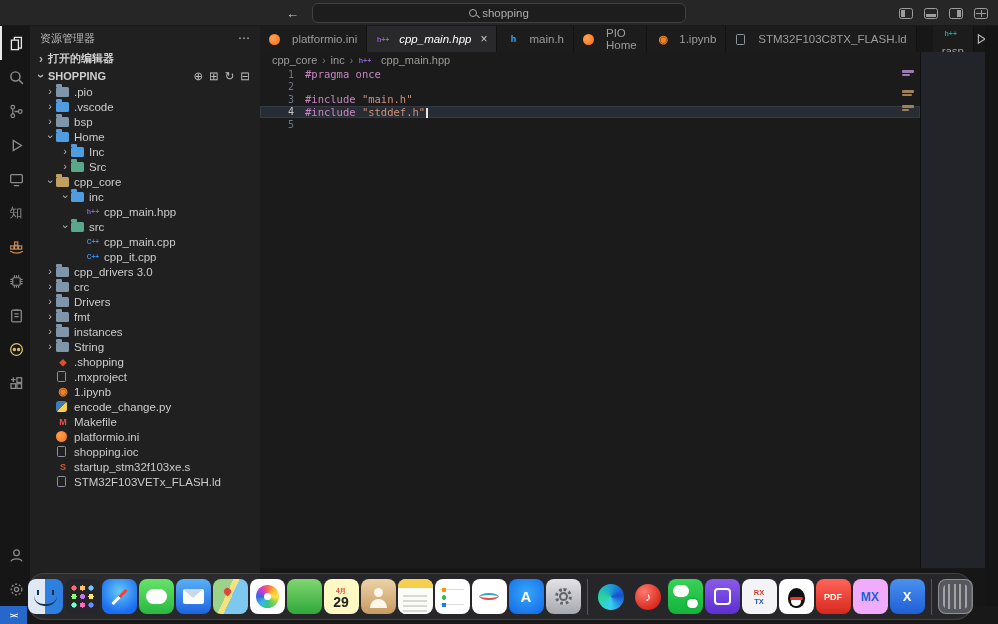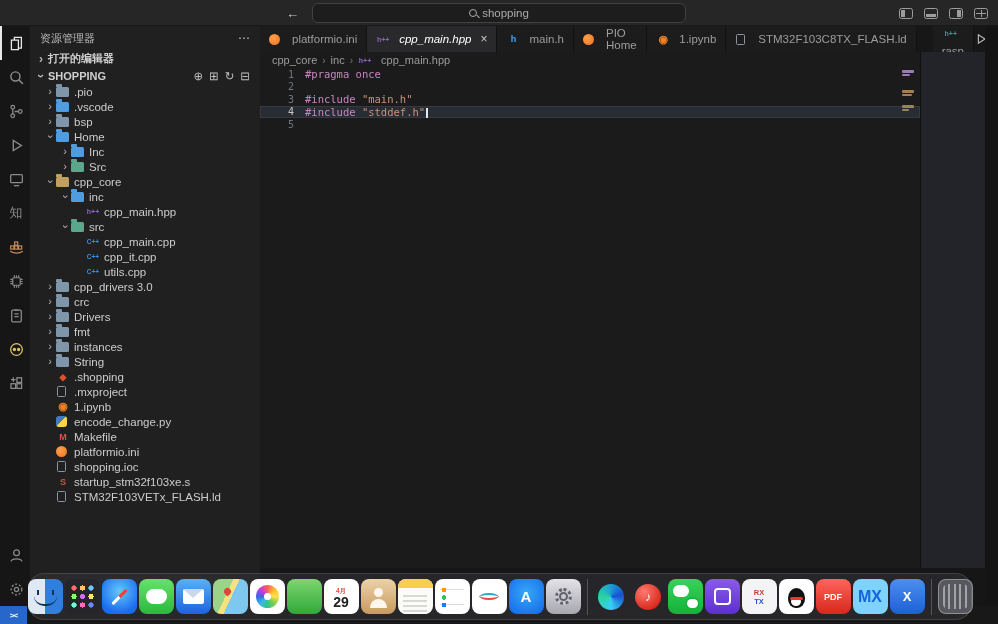--- a/index.html
+++ b/index.html
@@ -124,21 +124,21 @@
   .bubble { width:21px; height:15px; background:#fff; border-radius:8px; }
   .dk-mail { background:linear-gradient(#59b0f6,#1d63e0); }
   .env { width:21px; height:15px; background:#fdfdfd; border-radius:2px; position:relative; overflow:hidden; }
   .env::before { content:""; position:absolute; left:0; top:0; border-top:9px solid #c9d8ea; border-left:10.5px solid transparent; border-right:10.5px solid transparent; }
   .dk-maps { background:linear-gradient(115deg,#9bd489 0 40%,#f3e27d 40% 52%,#7ec8f0 52%); }
   .pin { width:7px; height:7px; background:#e0453a; border-radius:50% 50% 50% 0; transform:rotate(-45deg); position:absolute; top:9px; left:11px; }
   .dk-photos { background:#ffffff; }
   .flower { width:23px; height:23px; border-radius:50%; background:conic-gradient(#ff5f57,#ffbd2e,#ffe04a,#7ed04e,#32c48d,#38b8e8,#3a66e0,#c63ae0,#ff5f57); display:flex; align-items:center; justify-content:center; }
   .flower::after { content:""; width:7px; height:7px; background:#fff; border-radius:50%; }
   .dk-green { background:linear-gradient(#7fd66f,#2fa83a); }
-  .dk-cal { background:#ffffff; flex-direction:column; }
+  .dk-cal { background:#fef9c3; flex-direction:column; }
   .cal-m { font-size:6.5px; color:#e84b3c; font-weight:bold; line-height:8px; margin-top:3px; }
   .cal-d { font-size:14px; color:#222; font-weight:bold; line-height:15px; }
   .dk-contacts { background:linear-gradient(#ecd2a8,#c79a62); }
   .head { width:9px; height:9px; border-radius:50%; background:#fdf6ec; margin-top:-8px; }
   .shoulders { position:absolute; bottom:6px; left:9px; right:9px; height:9px; border-radius:9px 9px 0 0; background:#fdf6ec; }
   .dk-notes { background:#fbfbf9; flex-direction:column; justify-content:flex-start; }
   .notes-top { height:9px; width:100%; background:#f7cf4e; }
   .notes-lines { width:70%; flex:1; margin-top:4px; background:repeating-linear-gradient(#fbfbf9 0 3.5px,#d9d9d4 3.5px 5px); }
   .dk-rem { background:#ffffff; }
   .rem { width:24px; height:24px; background:
@@ -161,21 +161,21 @@
   .dk-purple { background:linear-gradient(#8a5be8,#5c2fd0); }
   .psq { width:17px; height:17px; border:2px solid #fff; border-radius:4px; }
   .dk-serial { background:#f4f4f6; flex-direction:column; line-height:9px; }
   .rx { color:#d03a30; font-size:7.5px; font-weight:bold; }
   .tx { color:#2a56c8; font-size:7.5px; font-weight:bold; }
   .dk-qq { background:#ffffff; }
   .peng { width:17px; height:20px; background:#111; border-radius:50% 50% 45% 45%; position:relative; margin-top:2px; }
   .peng::after { content:""; position:absolute; left:3.5px; bottom:1.5px; width:10px; height:9px; background:#fff; border-radius:50%; }
   .peng::before { content:""; position:absolute; left:2px; top:9.5px; right:2px; height:2.5px; background:#e33; border-radius:2px; z-index:2; }
   .dk-pdf { background:linear-gradient(#ff6459,#d6281e); color:#fff; font-size:9px; font-weight:bold; }
-  .dk-mx { background:#7dd3fc; color:#1565d8; font-weight:bold; font-size:16px; }
+  .dk-mx { background:#f0abfc; color:#1565d8; font-weight:bold; font-size:12px; }
   .dk-bluex { background:linear-gradient(#4a90ee,#1f5fd6); color:#fff; font-weight:bold; font-size:13px; }
   .dk-trash { background:rgba(215,220,230,.28); border:1px solid rgba(255,255,255,.35); }
   .dk-trash::after { content:""; position:absolute; inset:4px; background:repeating-linear-gradient(90deg, rgba(255,255,255,.45) 0 2px, transparent 2px 5.5px); border-radius:5px; }
 </style>
 </head>
 <body>
 
 <div class="desktop">
 
   <div class="titlebar">
@@ -354,25 +354,20 @@
       <div class="trow lv2">
           <span class="tw"></span>
           <span class="fi fi-txt fi-cpp">C++</span>
           <span>cpp_main.cpp</span>
         </div>
       <div class="trow lv2">
           <span class="tw"></span>
           <span class="fi fi-txt fi-cpp">C++</span>
           <span>cpp_it.cpp</span>
         </div>
-      <div class="trow lv2">
-          <span class="tw"></span>
-          <span class="fi fi-txt fi-cpp">C++</span>
-          <span>utils.cpp</span>
-        </div>
       <div class="trow lv0">
           <span class="tw">›</span>
           <span class="fold fold-g"></span>
           <span>cpp_drivers 3.0</span>
         </div>
       <div class="trow lv0">
           <span class="tw">›</span>
           <span class="fold fold-g"></span>
           <span>crc</span>
         </div>

